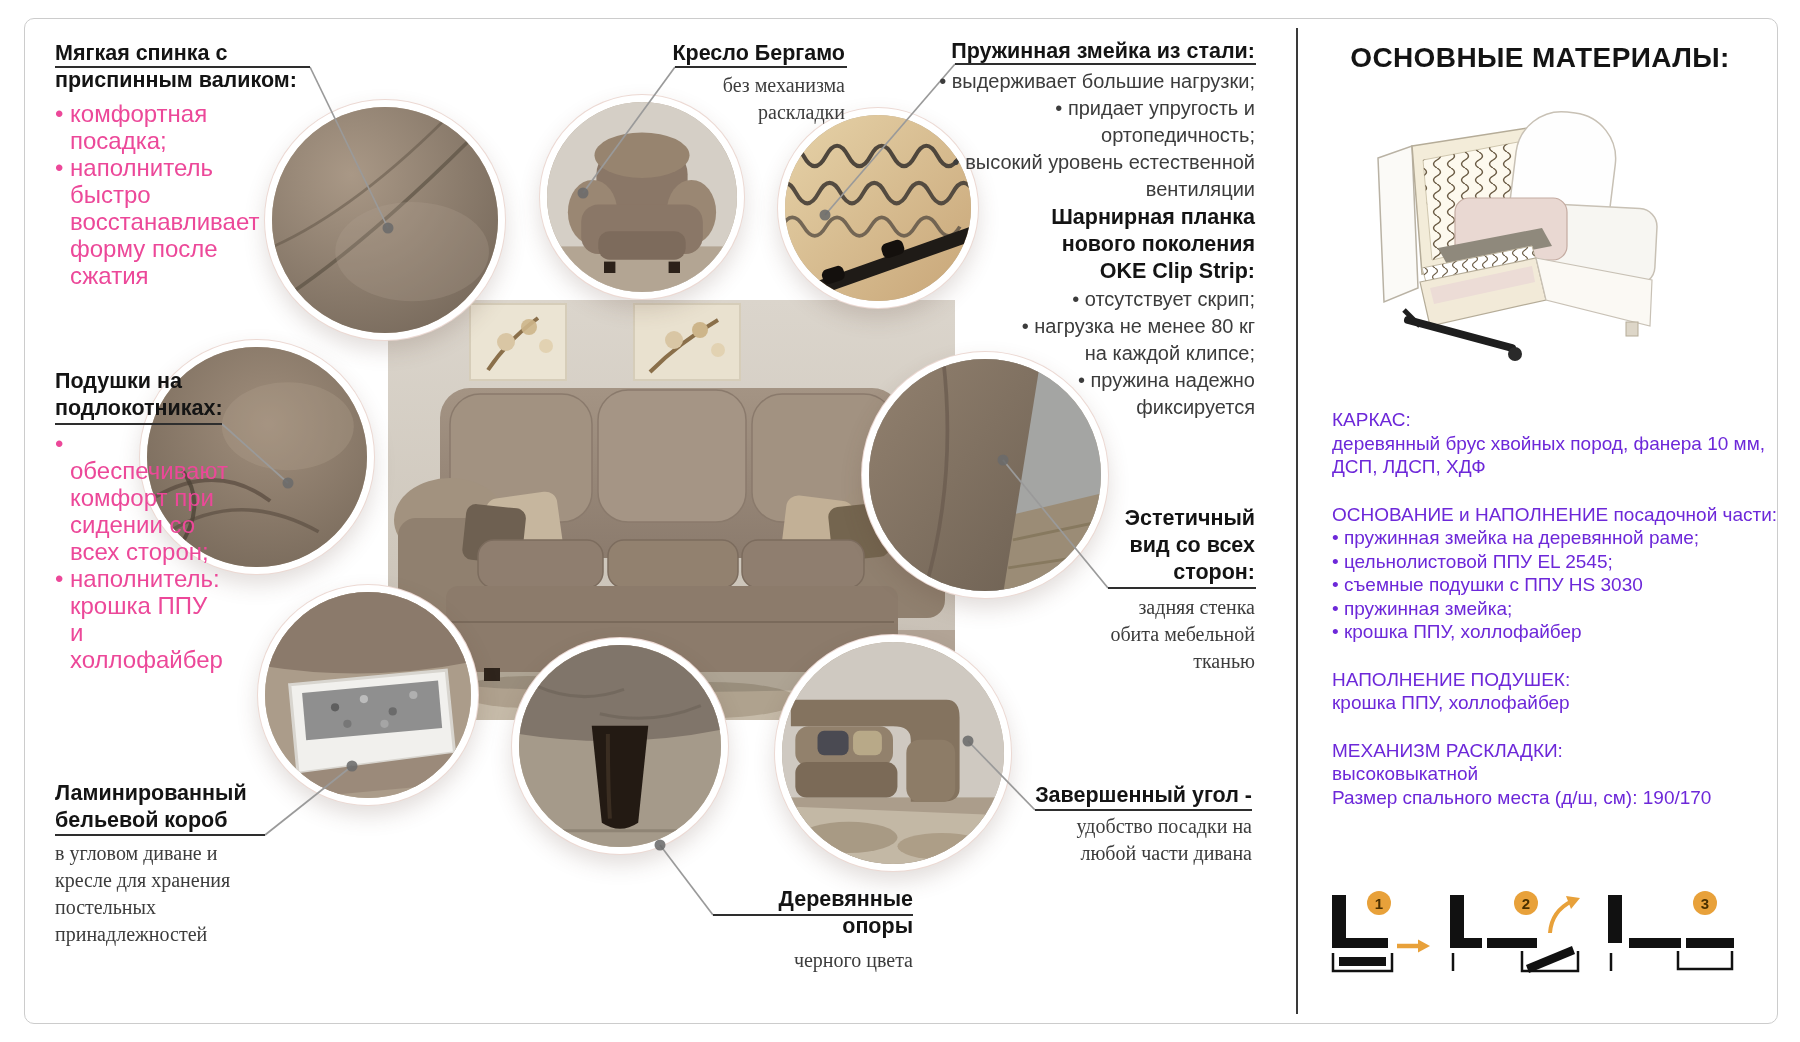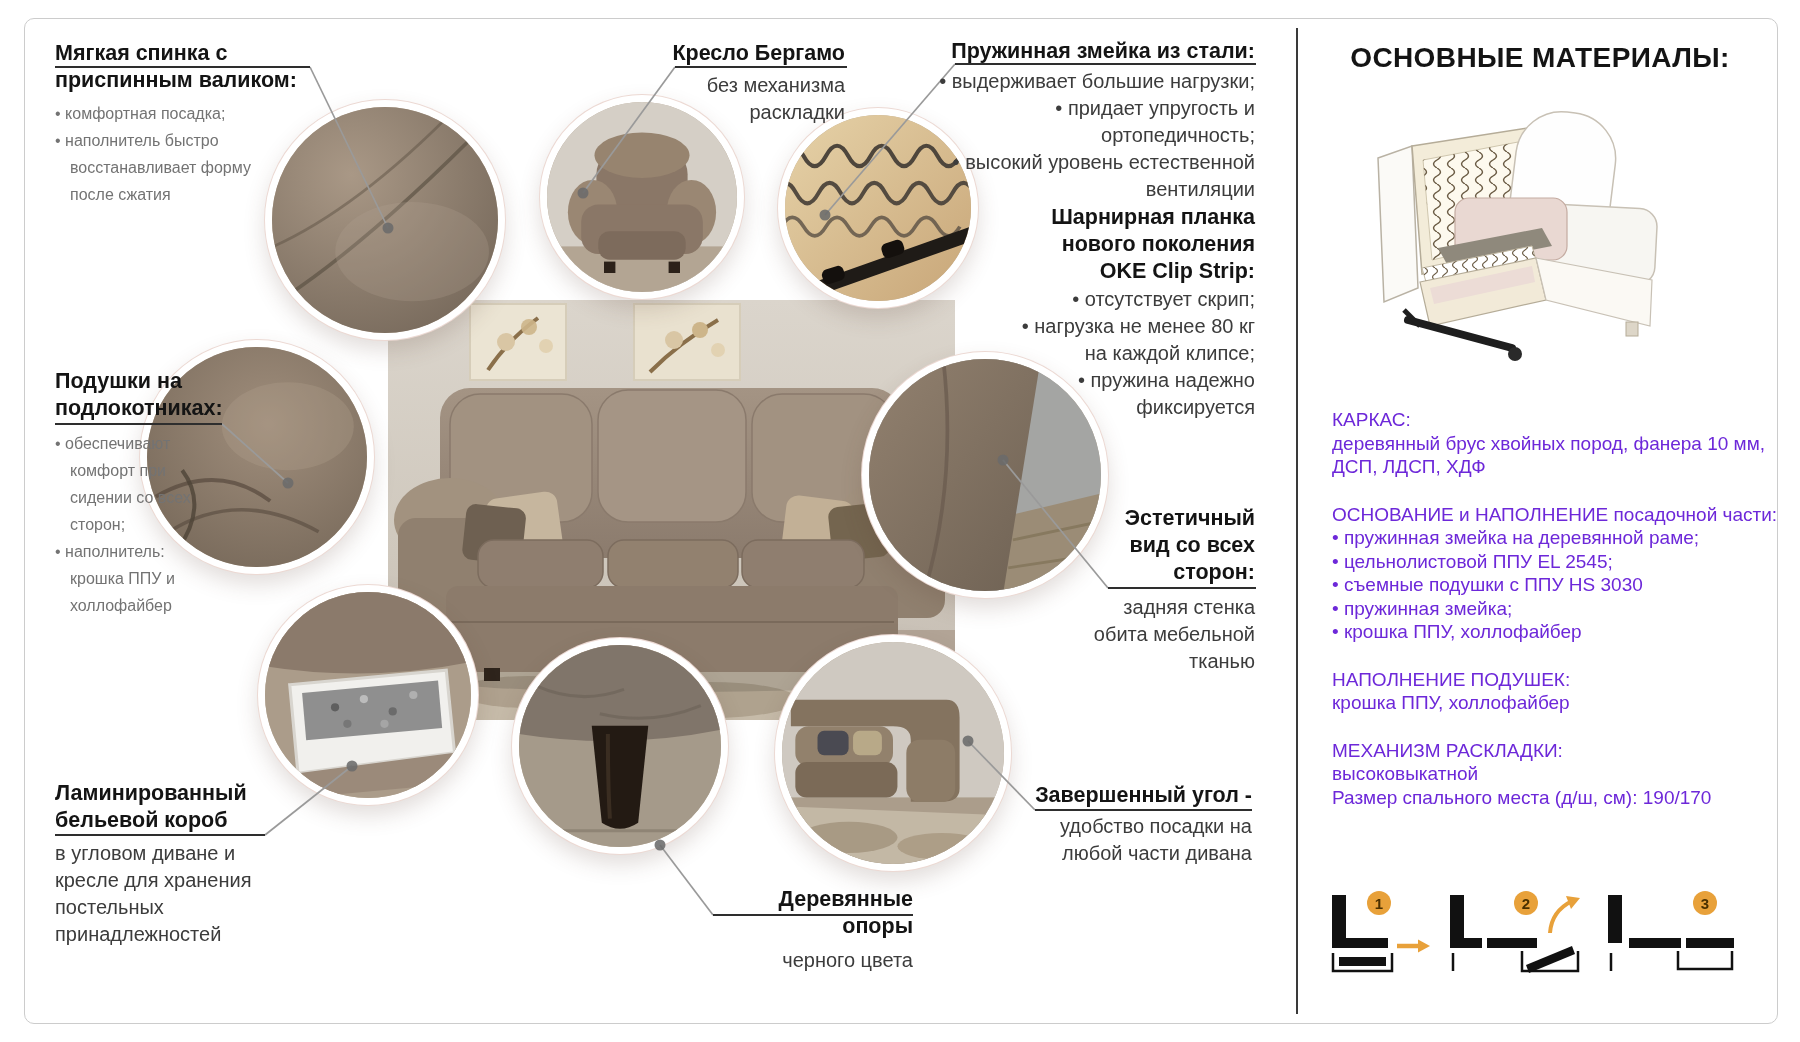--- a/index.html
+++ b/index.html
@@ -19,23 +19,23 @@
   .c4{left:140px;top:340px;width:220px;height:220px;}
   .c5{left:862px;top:352px;width:232px;height:232px;}
   .c6{left:258px;top:585px;width:206px;height:206px;}
   .c7{left:512px;top:638px;width:202px;height:202px;}
   .c8{left:775px;top:635px;width:222px;height:222px;}
   
   .lines{position:absolute;left:0;top:0;width:1800px;height:1042px;z-index:4;pointer-events:none;}
   
   .tb{position:absolute;z-index:5;}
   .ct{font-weight:bold;font-size:21.5px;line-height:27px;color:#141414;}
-  .cb{font-size:20px;line-height:27px;color:#3c3c3c;}
+  .cb{font-size:20px;line-height:27px;color:#3c3c3c;font-family:Liberation Serif, serif;}
   .right{text-align:right;}
-  ul.bul{margin:0;padding:0;list-style:none;font-size:16px;line-height:27px;color:#737373;}
+  ul.bul{margin:0;padding:0;list-style:none;font-size:24px;line-height:27px;color:#ec4899;}
   ul.bul li{padding-left:15px;text-indent:-15px;}
   ul.bul li::before{content:"• ";}
   ul.bulr{margin:0;padding:0;list-style:none;font-size:20px;line-height:27px;color:#3c3c3c;text-align:right;}
   ul.bulr li::before{content:"• ";}
   
   .divider{position:absolute;left:1296px;top:28px;width:2px;height:986px;background:#3a3a3a;z-index:2;}
   .panel-title{position:absolute;left:1310px;top:42px;width:460px;text-align:center;
         font-weight:bold;font-size:28px;letter-spacing:.4px;color:#141414;z-index:5;}
   .illu{position:absolute;left:1360px;top:88px;width:320px;height:300px;z-index:2;}
   .panel-text{position:absolute;left:1332px;top:408px;width:448px;font-size:19px;line-height:23.5px;

